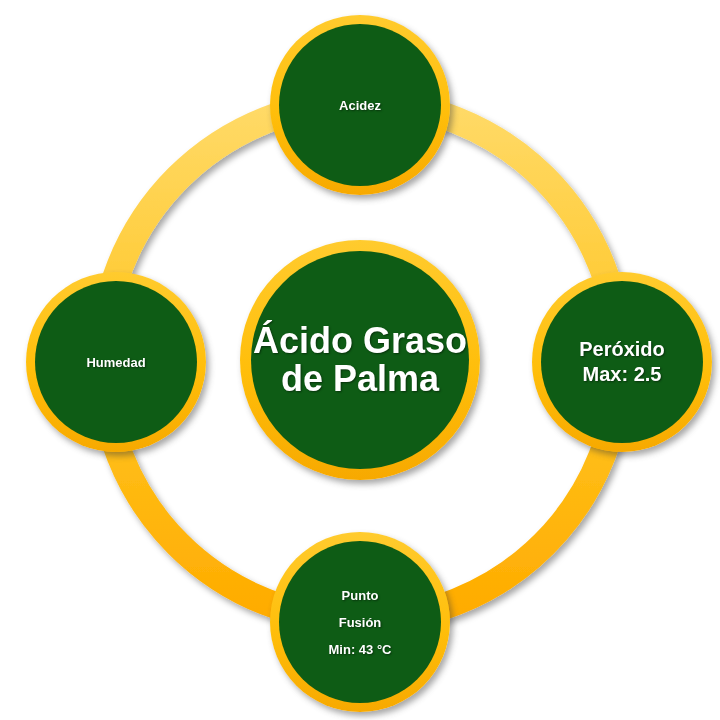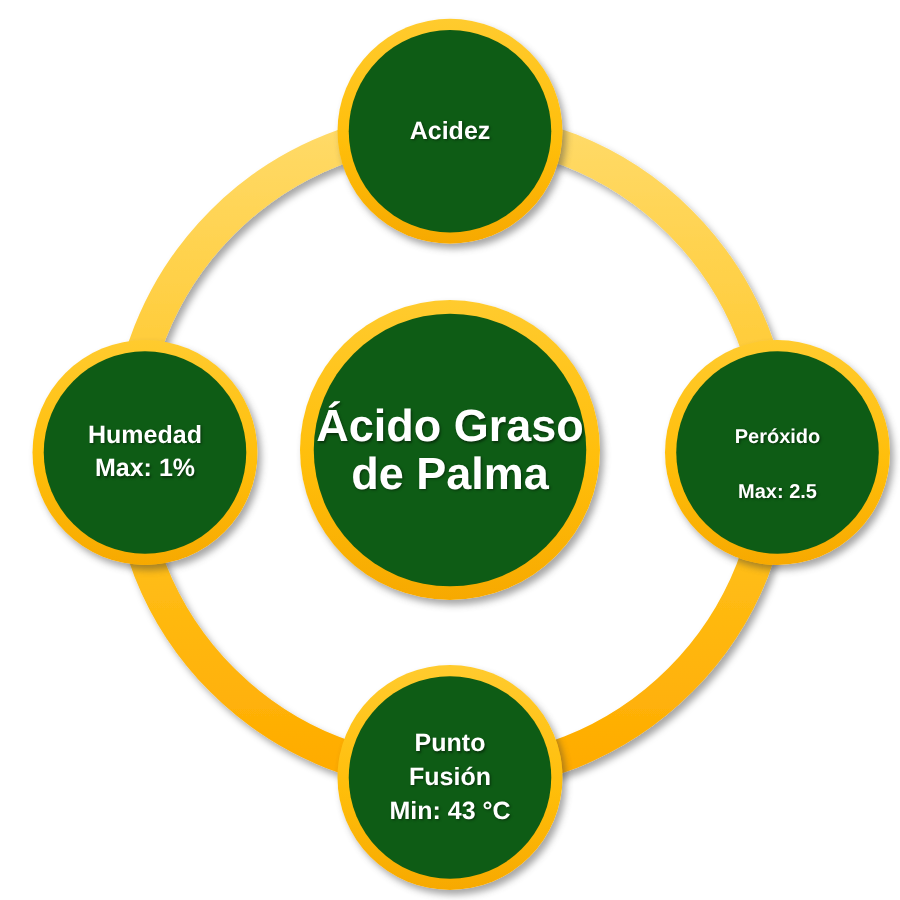--- a/index.html
+++ b/index.html
@@ -55,31 +55,30 @@
   .center-node .node-label {
     font-size: 36px;
     line-height: 38px;
   }
   .sat {
     width: 180px;
     height: 180px;
     padding: 9px;
   }
   .sat .node-label {
-    font-size: 20px;
+    font-size: 13px;
     line-height: 27px;
   }
   .node-top    { left: 270px; top: 15px;  }
   .node-right  { left: 532px; top: 272px; }
   .node-bottom { left: 270px; top: 532px; }
   .node-left   { left: 26px;  top: 272px; }
   .node-right .node-label {
-    font-size: 16px;
+    font-size: 20px;
     line-height: 25px;
-    margin-top: 19px;
   }
 </style>
 </head>
 <body>
 
 <div class="canvas">
 
   <svg class="ring-svg" width="720" height="720" viewBox="0 0 720 720">
     <defs>
       <linearGradient id="ringGrad" x1="0" y1="0" x2="0" y2="1">
@@ -118,17 +117,16 @@
     <div class="node-inner">
       <span class="node-label">Punto</span>
       <span class="node-label">Fusión</span>
       <span class="node-label">Min: 43 °C</span>
     </div>
   </div>
 
   <div class="node sat node-left">
     <div class="node-inner">
       <span class="node-label">Humedad</span>
-      <span class="node-label">Max: 1%</span>
     </div>
   </div>
 
 </div>
 
 </body></html>

